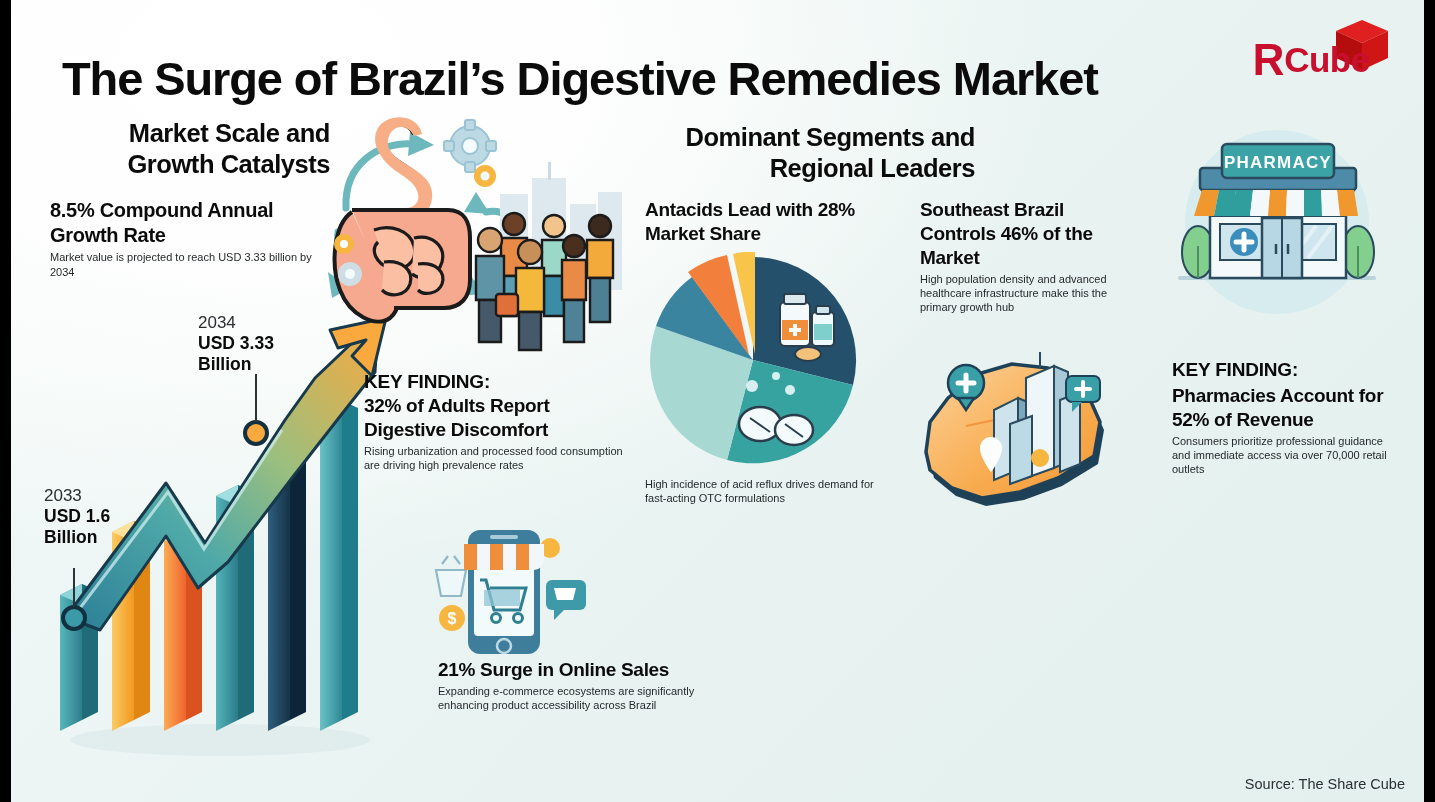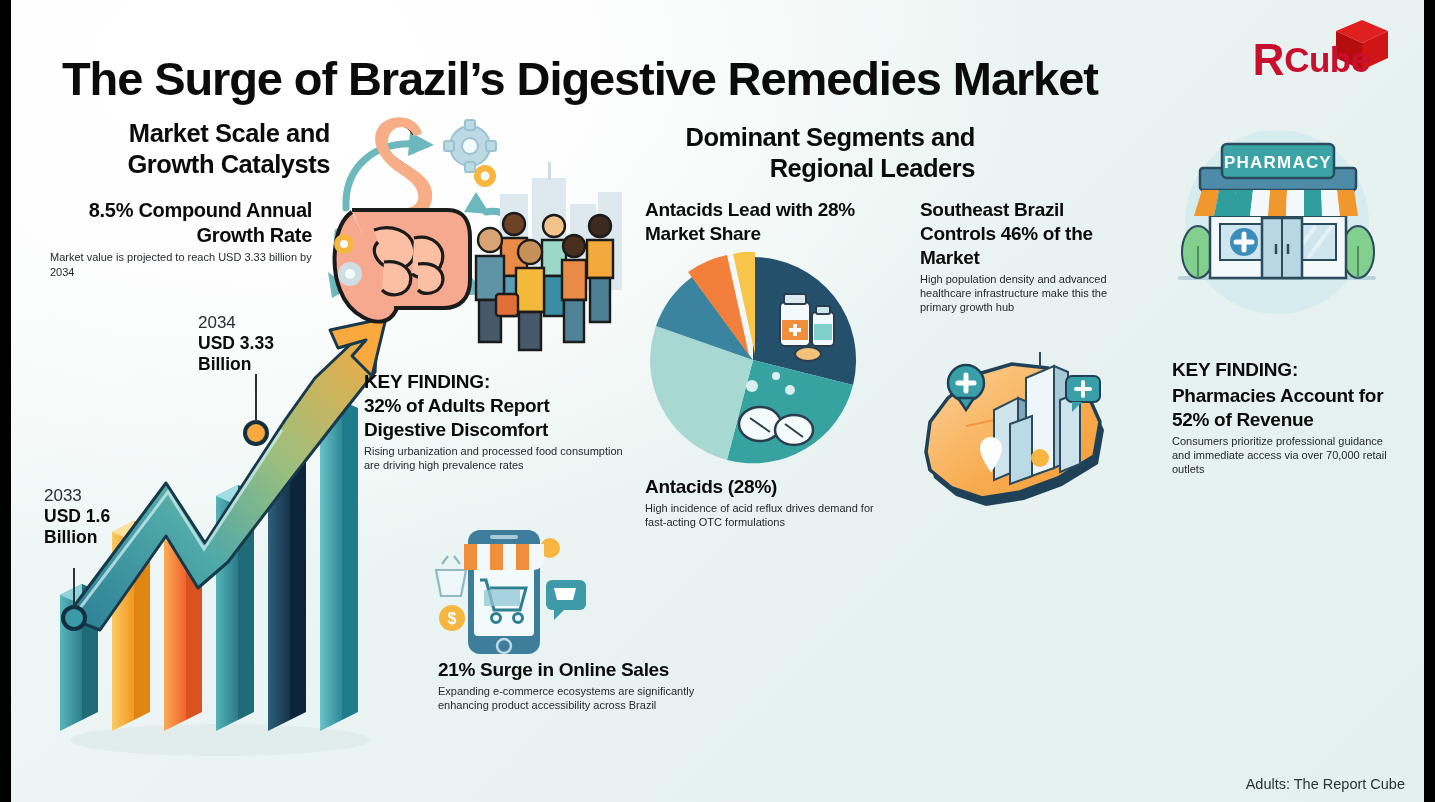--- a/index.html
+++ b/index.html
@@ -74,21 +74,21 @@
     line-height: 1.25; color: #0b0b0b;
   }
   .blk .hd {
     font-size: 19px; font-weight: 700; letter-spacing: -0.3px;
     line-height: 1.26; color: #0b0b0b;
   }
   .blk .bd {
     font-size: 11px; font-weight: 400; line-height: 1.3;
     color: #25292b; margin-top: 2px;
   }
-  .blk .hd.big { font-size: 20px; text-align: right; }
+  .blk .hd.big { font-size: 20px; }
 
   
   #growth { position: absolute; left: 30px; top: 300px; width: 360px; height: 470px; }
   .callout { position: absolute; font-weight: 700; line-height: 1.18; }
   .callout .yr { font-weight: 400; font-size: 17px; color: #2a2e30; }
   .callout .vl { font-size: 17.5px; font-weight: 700; color: #0b0b0b; }
 
   
   #source {
     position: absolute; right: 30px; bottom: 10px;
@@ -391,21 +391,20 @@
         <circle cx="44" cy="6" r="5" fill="#e9f7fa" opacity="0.9"></circle>
         <ellipse cx="14" cy="40" rx="21" ry="17" fill="#f4fbfc" stroke="#2a3d4d" stroke-width="2.5"></ellipse>
         <line x1="4" y1="34" x2="24" y2="48" stroke="#2a3d4d" stroke-width="2"></line>
         <ellipse cx="48" cy="46" rx="19" ry="15" fill="#f4fbfc" stroke="#2a3d4d" stroke-width="2.5"></ellipse>
         <line x1="39" y1="40" x2="57" y2="53" stroke="#2a3d4d" stroke-width="2"></line>
       </g>
     </svg>
   </div>
 
   <div class="blk" style="left:645px; top:475px; width:235px;">
-    <div class="hd">Antacids (28%)</div>
     <div class="bd">High incidence of acid reflux drives demand for fast-acting OTC formulations</div>
   </div>
 
   <div class="blk" style="left:920px; top:198px; width:208px;">
     <div class="hd">Southeast Brazil Controls 46% of the Market</div>
     <div class="bd">High population density and advanced healthcare infrastructure make this the primary growth hub</div>
   </div>
 
   <div class="ill" style="left:908px; top:352px;">
     <svg width="210" height="162" viewBox="0 0 210 162">
@@ -491,15 +490,15 @@
       <line x1="120" y1="118" x2="120" y2="128" stroke="#2a4a5e" stroke-width="2.5"></line>
     </svg>
   </div>
 
   <div class="blk" style="left:1172px; top:358px; width:225px;">
     <div class="kf">KEY FINDING:</div>
     <div class="hd" style="margin-top:2px;">Pharmacies Account for 52% of Revenue</div>
     <div class="bd">Consumers prioritize professional guidance and immediate access via over 70,000 retail outlets</div>
   </div>
 
-  <div id="source">Adults: The Report Cube</div>
+  <div id="source">Source: The Share Cube</div>
 
 </div>
 
 </body></html>

